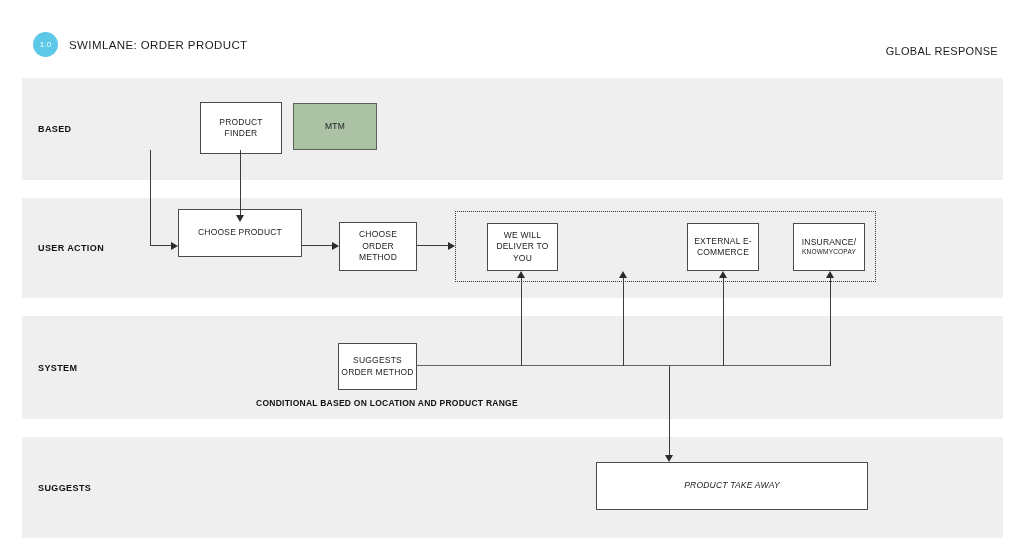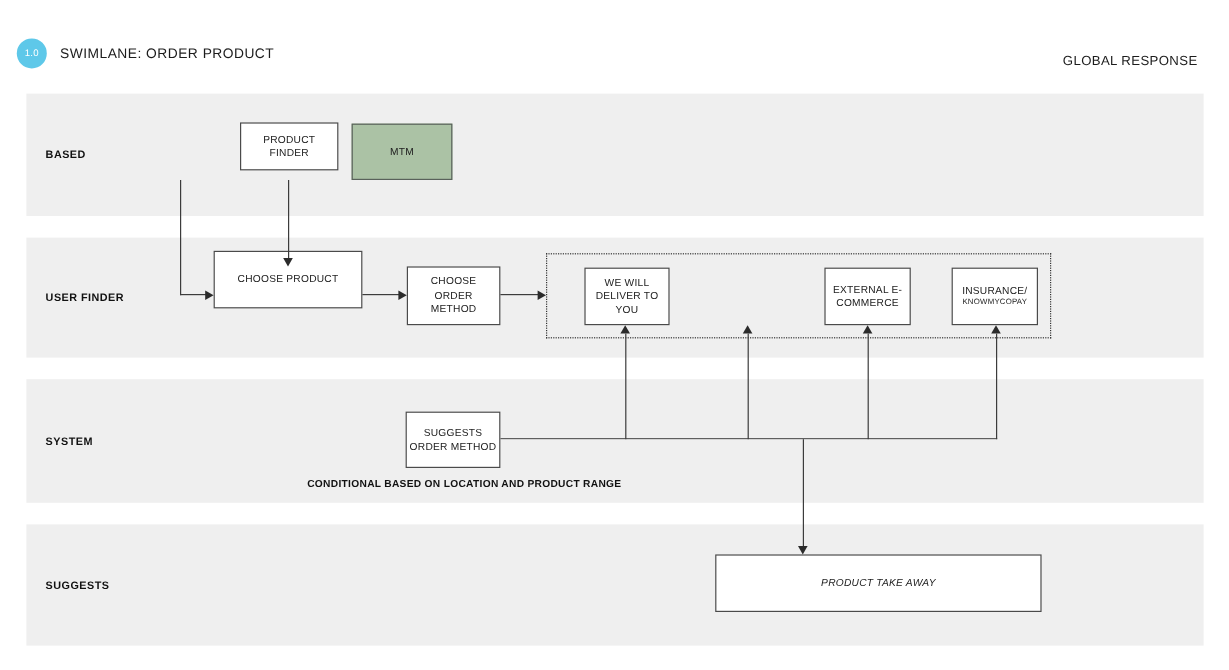--- a/index.html
+++ b/index.html
@@ -1,40 +1,40 @@
 <!DOCTYPE html>
 <html><head>
 <meta charset="utf-8">
 <style>
   * { margin:0; padding:0; box-sizing:border-box; }
   html,body { background:#ffffff; }
   body { font-family:"Liberation Sans","DejaVu Sans",sans-serif; }
   .canvas { position:relative; width:1024px; height:558px; background:#ffffff; overflow:hidden; }
 
   
-  .header { position:absolute; left:14px; top:32px; height:25px; display:flex; align-items:center; }
+  .header { position:absolute; left:33px; top:32px; height:25px; display:flex; align-items:center; }
   .badge { width:25px; height:25px; border-radius:50%; background:#5ec8e9; color:#ffffff;
            font-size:8px; display:flex; align-items:center; justify-content:center; letter-spacing:0.2px; }
   .title { margin-left:11px; font-size:11.5px; color:#1c1c1c; letter-spacing:0.4px; }
   .global-response { position:absolute; right:26px; top:45px; font-size:11px; color:#1c1c1c; letter-spacing:0.3px; }
 
   
   .lane { position:absolute; left:22px; width:981px; background:#efefef; display:flex; align-items:center; }
   .lane-driver   { top:78px;  height:102px; }
   .lane-user     { top:198px; height:100px; }
   .lane-system   { top:316px; height:103px; }
   .lane-outputs  { top:437px; height:101px; }
   .lane-label { margin-left:16px; font-size:9px; font-weight:bold; color:#111111; letter-spacing:0.4px; }
 
   
   .node { position:absolute; background:#ffffff; border:1px solid #4a4a4a; display:flex;
           align-items:center; justify-content:center; text-align:center; font-size:8.5px;
           color:#222222; line-height:1.35; letter-spacing:0.2px; padding:2px; }
   .n-advertisment { left:110px; top:102px; width:83px;  height:48px; }
-  .n-product-finder { left:200px; top:102px; width:82px; height:40px; }
+  .n-product-finder { left:200px; top:102px; width:82px; height:52px; }
   .n-mtm { left:293px; top:103px; width:84px; height:47px; background:#abc2a5; border-color:#59615a; }
   .n-choose-product { left:178px; top:209px; width:124px; height:48px; }
   .n-choose-order-method { left:339px; top:222px; width:78px; height:49px; }
   .n-we-will-deliver { left:487px; top:223px; width:71px; height:48px; }
   .n-consult-hcp { left:588px; top:223px; width:72px; height:48px; }
   .n-external-ecommerce { left:687px; top:223px; width:72px; height:48px; }
   .n-insurance { left:793px; top:223px; width:72px; height:48px; flex-direction:column; }
   .n-insurance .sub { font-size:6.5px; letter-spacing:0.2px; }
   .n-suggests { left:338px; top:343px; width:79px; height:47px; }
   .n-take-away { left:596px; top:462px; width:272px; height:48px;font-style:italic; }
@@ -61,21 +61,21 @@
   <div class="header">
     <div class="badge">1.0</div>
     <div class="title">SWIMLANE: ORDER PRODUCT</div>
   </div>
   <div class="global-response">GLOBAL RESPONSE</div>
 
   <div class="lane lane-driver">
     <div class="lane-label">BASED</div>
   </div>
   <div class="lane lane-user">
-    <div class="lane-label">USER FINDER</div>
+    <div class="lane-label">USER ACTION</div>
   </div>
   <div class="lane lane-system">
     <div class="lane-label">SYSTEM</div>
   </div>
   <div class="lane lane-outputs">
     <div class="lane-label">SUGGESTS</div>
   </div>
 
   <div class="node n-product-finder">PRODUCT FINDER</div>
   <div class="node n-mtm">MTM</div>

